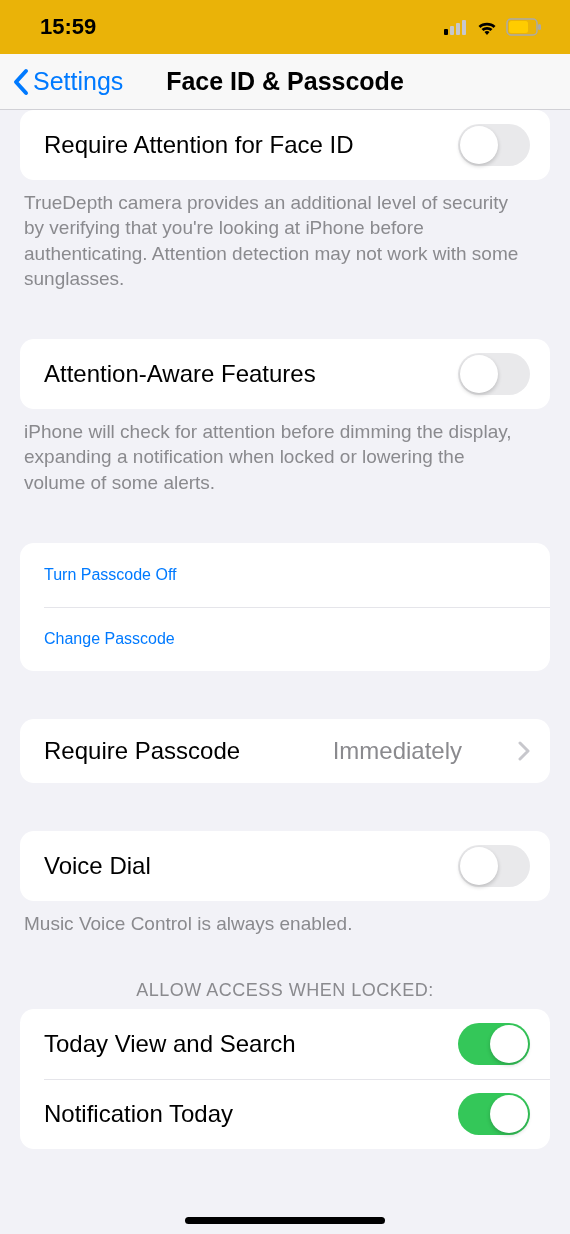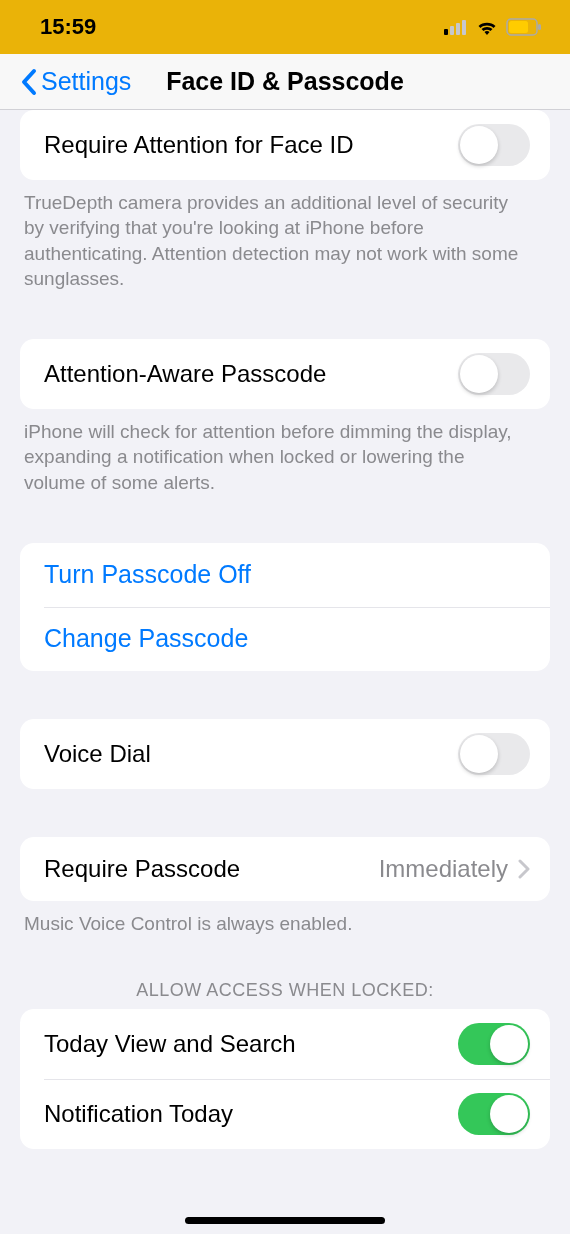--- a/index.html
+++ b/index.html
@@ -31,21 +31,21 @@
     }
     .status-icons {
       display: flex;
       align-items: center;
       gap: 7px;
     }
     .nav-bar {
       height: 56px;
       display: flex;
       align-items: center;
-      padding: 0 20px;
+      padding: 0 12px;
       background: #f8f8f8;
       border-bottom: 1px solid #d1d1d6;
       position: relative;
     }
     .back-button {
       display: flex;
       align-items: center;
       color: #007aff;
       font-size: 25px;
       font-weight: 400;
@@ -87,37 +87,38 @@
     .group.mt {
       margin-top: 48px;
     }
     .row {
       display: flex;
       align-items: center;
       justify-content: space-between;
       min-height: 64px;
       padding: 14px 20px 14px 24px;
       position: relative;
+      gap: 46px;
     }
     .row + .row::before {
       content: "";
       position: absolute;
       top: 0;
       left: 24px;
       right: 0;
       height: 1px;
       background: #e5e5ea;
     }
     .row-label {
       font-size: 24px;
       color: #000;
       font-weight: 400;
     }
     .row-action {
-      font-size: 25px;
+      font-size: 16px;
       color: #007aff;
       font-weight: 400;
     }
     .row-value {
       font-size: 24px;
       color: #8a8a8e;
       margin-left: auto;
       margin-right: 10px;
     }
     .chevron-right {
@@ -206,55 +207,55 @@
       <div class="row-label">Require Attention for Face ID</div>
       <div class="toggle off">
         <div class="toggle-knob"></div>
       </div>
     </div>
   </div>
   <div class="section-footer">TrueDepth camera provides an additional level of security by verifying that you're looking at iPhone before authenticating. Attention detection may not work with some sunglasses.</div>
 
   <div class="group mt">
     <div class="row">
-      <div class="row-label">Attention-Aware Passcode</div>
+      <div class="row-label">Attention-Aware Features</div>
       <div class="toggle off">
         <div class="toggle-knob"></div>
       </div>
     </div>
   </div>
   <div class="section-footer">iPhone will check for attention before dimming the display, expanding a notification when locked or lowering the volume of some alerts.</div>
 
   <div class="group mt">
     <div class="row">
       <div class="row-action">Turn Passcode Off</div>
     </div>
     <div class="row">
       <div class="row-action">Change Passcode</div>
-    </div>
-  </div>
-
-  <div class="group mt">
-    <div class="row">
-      <div class="row-label">Voice Dial</div>
-      <div class="toggle off">
-        <div class="toggle-knob"></div>
-      </div>
     </div>
   </div>
 
   <div class="group mt">
     <div class="row">
       <div class="row-label">Require Passcode</div>
       <div class="row-value">Immediately</div>
       <svg class="chevron-right" width="12" height="20" viewBox="0 0 12 20">
         <polyline points="2,2 10,10 2,18" fill="none" stroke="#c7c7cc" stroke-width="3" stroke-linecap="round" stroke-linejoin="round"></polyline>
       </svg>
     </div>
   </div>
+
+  <div class="group mt">
+    <div class="row">
+      <div class="row-label">Voice Dial</div>
+      <div class="toggle off">
+        <div class="toggle-knob"></div>
+      </div>
+    </div>
+  </div>
   <div class="section-footer">Music Voice Control is always enabled.</div>
 
   <div class="section-header" style="padding-top:44px;text-align:center;">ALLOW ACCESS WHEN LOCKED:</div>
 
   <div class="group">
     <div class="row">
       <div class="row-label">Today View and Search</div>
       <div class="toggle on">
         <div class="toggle-knob"></div>
       </div>

